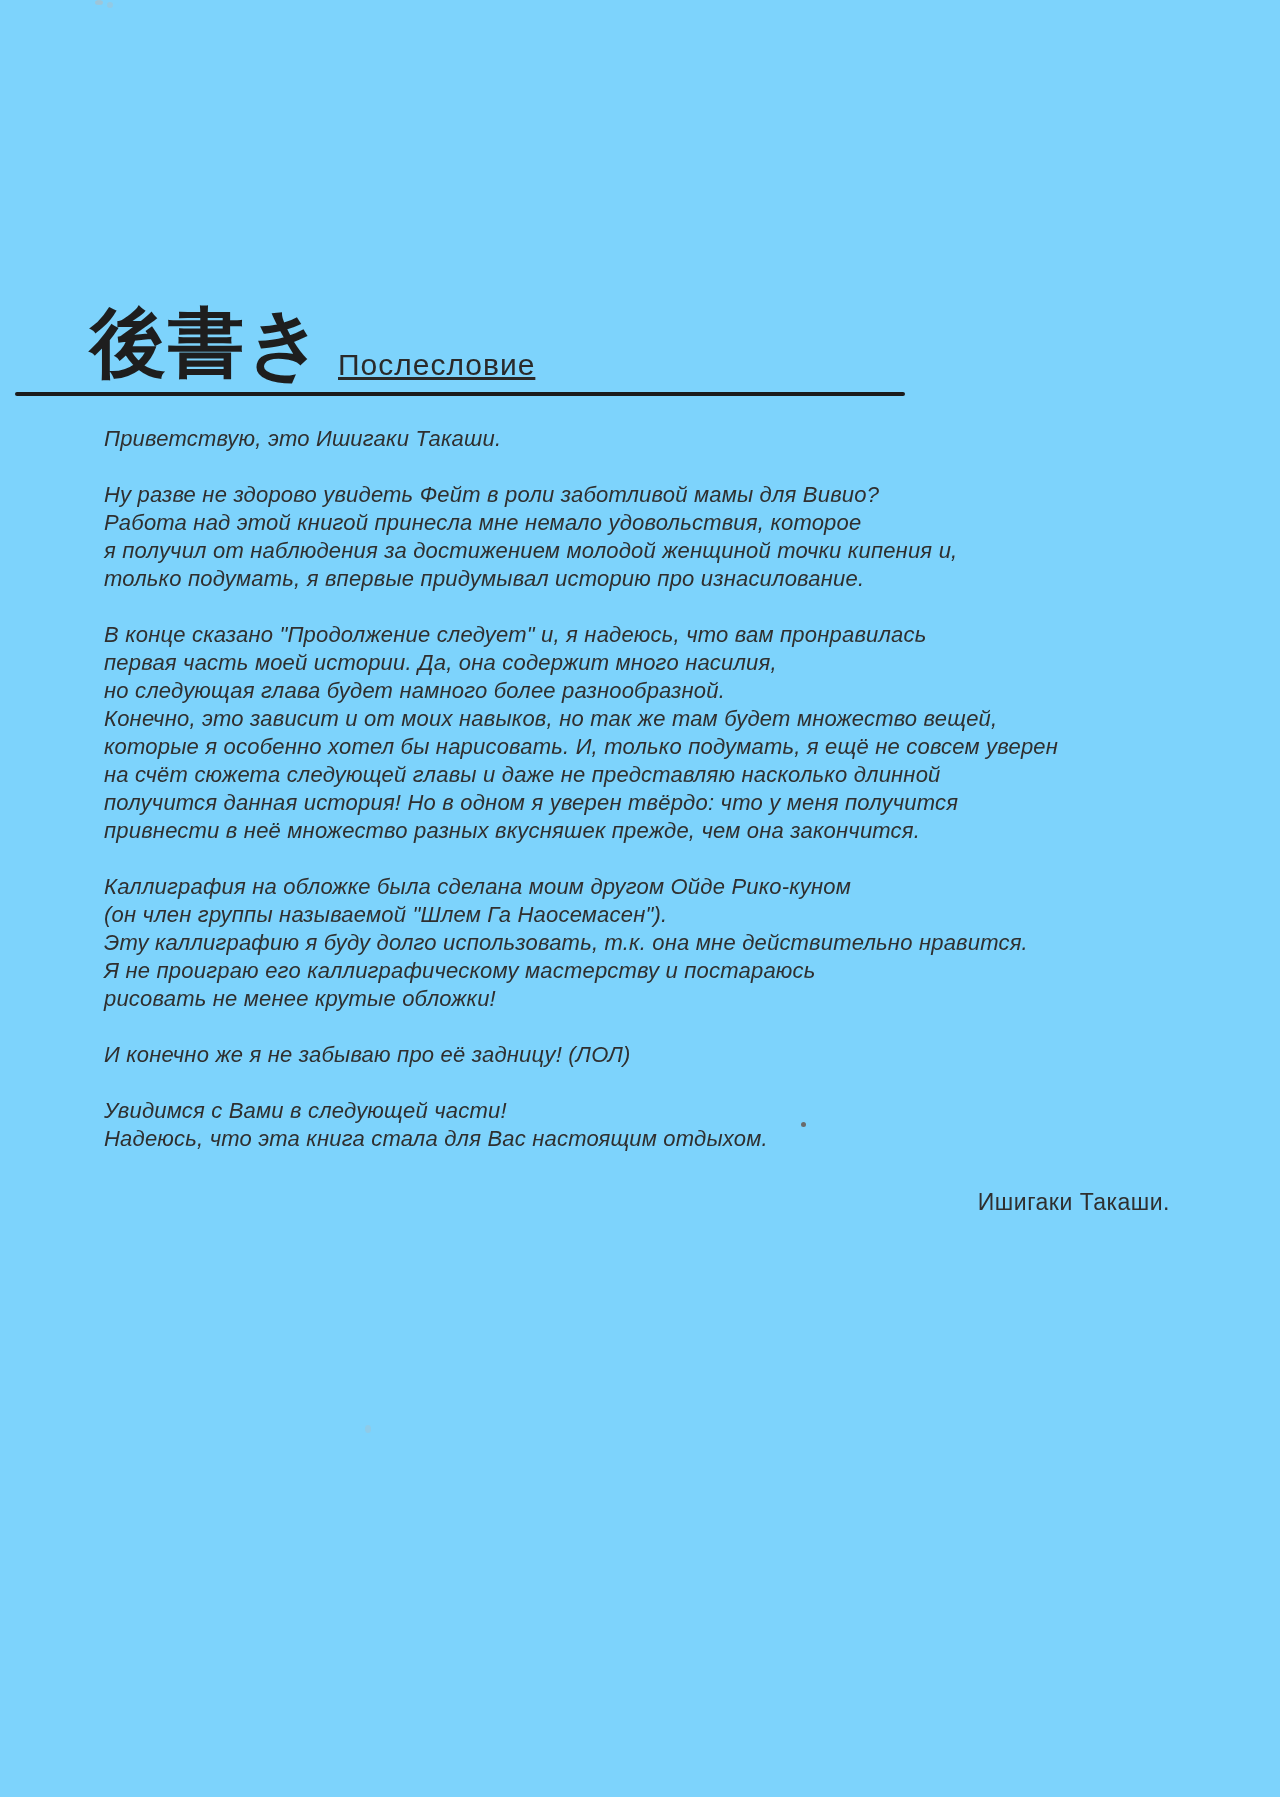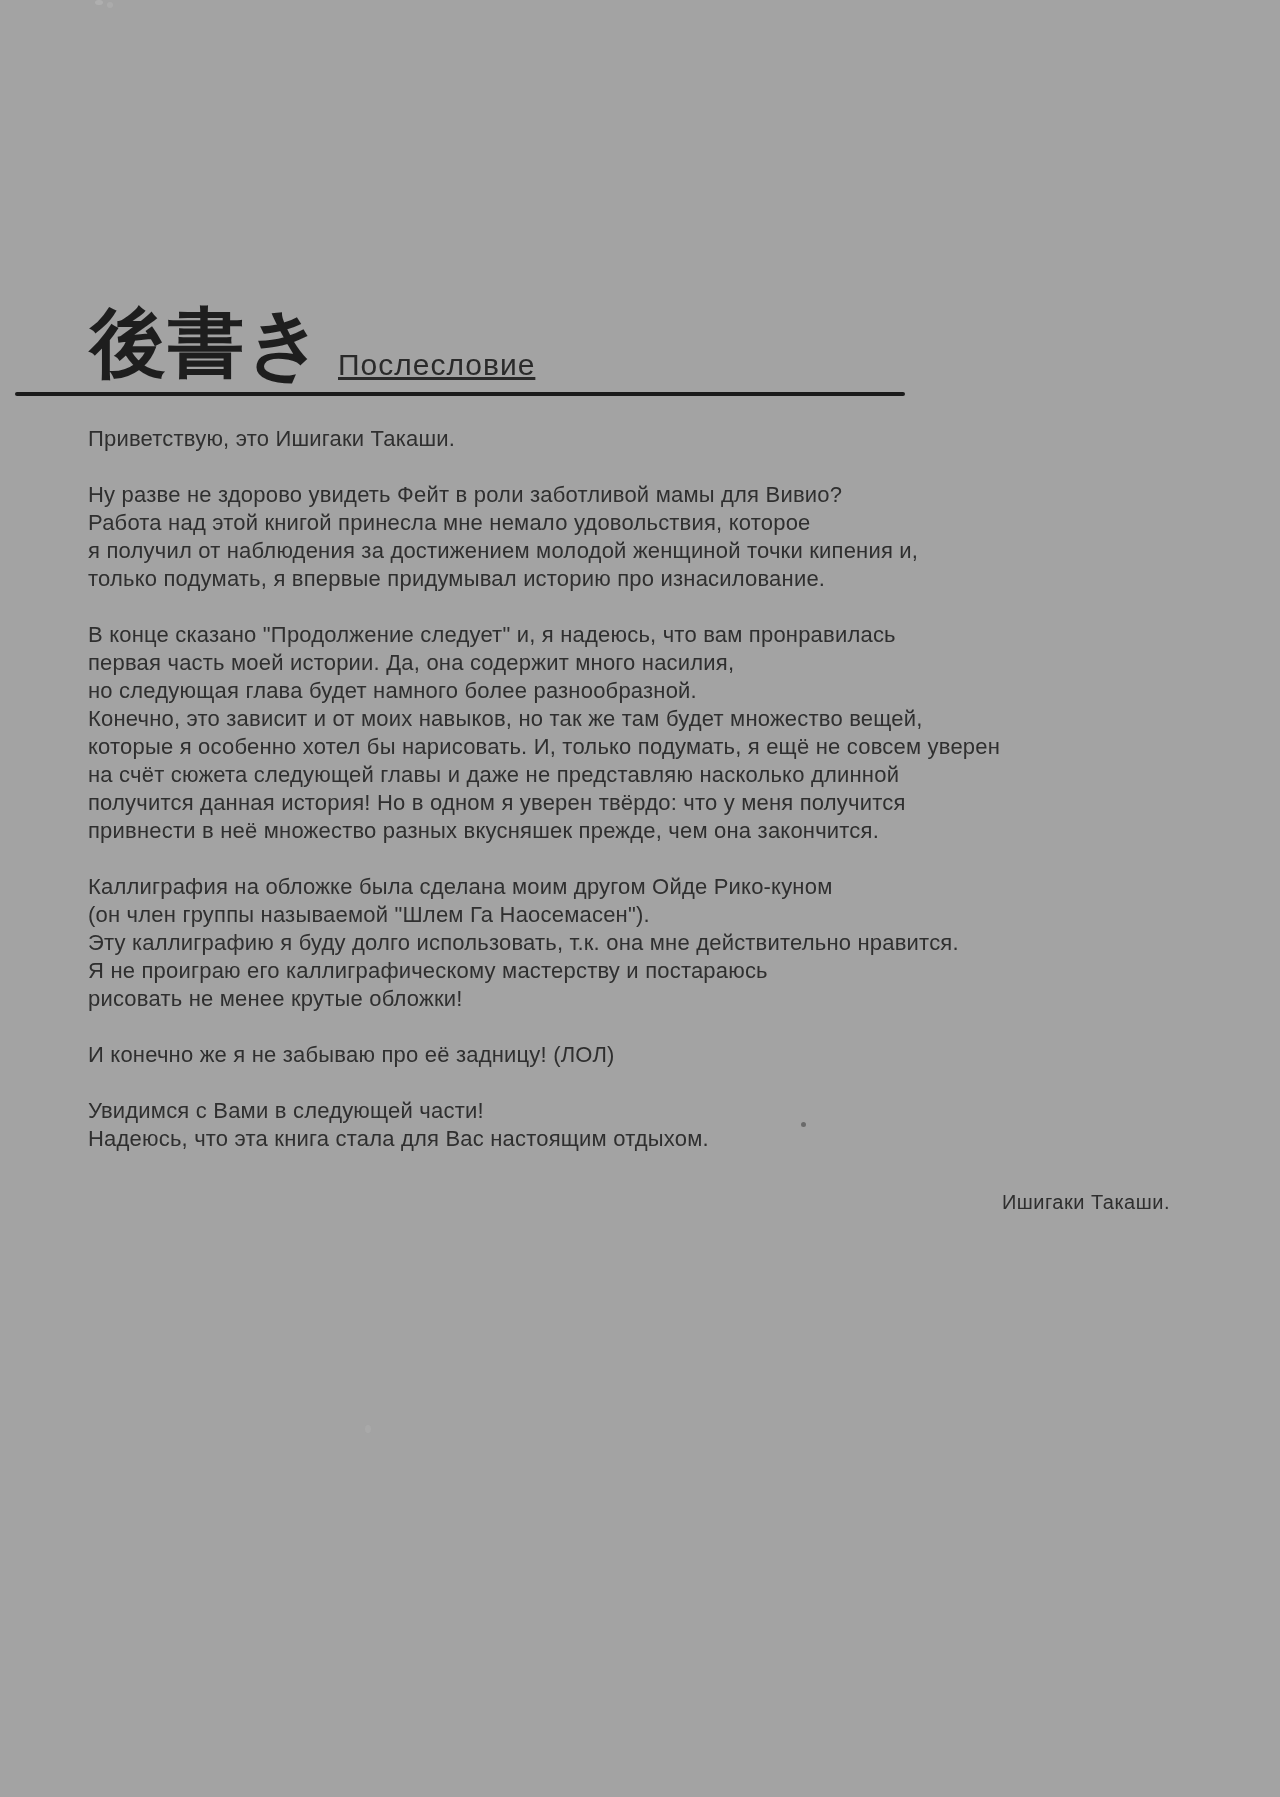--- a/index.html
+++ b/index.html
@@ -5,21 +5,21 @@
   html, body {
     margin: 0;
     padding: 0;
     background: #e8e8e8;
   }
   .page {
     position: relative;
     width: 1280px;
     height: 1797px;
     margin: 0 auto;
-    background: #a3a3a3;
+    background: #7dd3fc;
     overflow: hidden;
     font-family: "Liberation Sans", sans-serif;
     color: #2e2e2e;
   }
   
   .header {
     position: absolute;
     left: 0;
     top: 0;
     width: 100%;
@@ -61,30 +61,31 @@
     position: absolute;
     left: 88px;
     top: 425px;
     width: 1100px;
     font-size: 22px;
     line-height: 28px;
     letter-spacing: 0.2px;
     color: #2f2f2f;
   }
   .content p {
-    margin: 0 0 28px 0;
+    margin: 0 0 28px 16px;
     white-space: nowrap;
+    font-style: italic;
   }
   .signature {
     position: absolute;
     top: 1188px;
     left: 0;
     width: 1170px;
     text-align: right;
-    font-size: 20px;
+    font-size: 23px;
     line-height: 28px;
     letter-spacing: 0.5px;
     color: #2f2f2f;
   }
   
   .speck {
     position: absolute;
     background: #b9b9b9;
     border-radius: 50%;
   }

